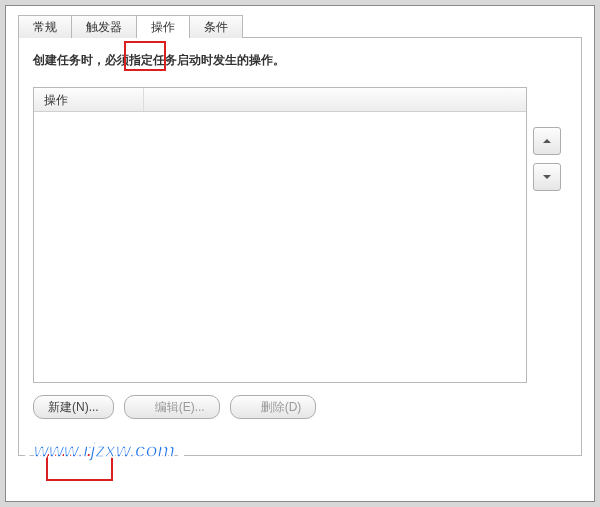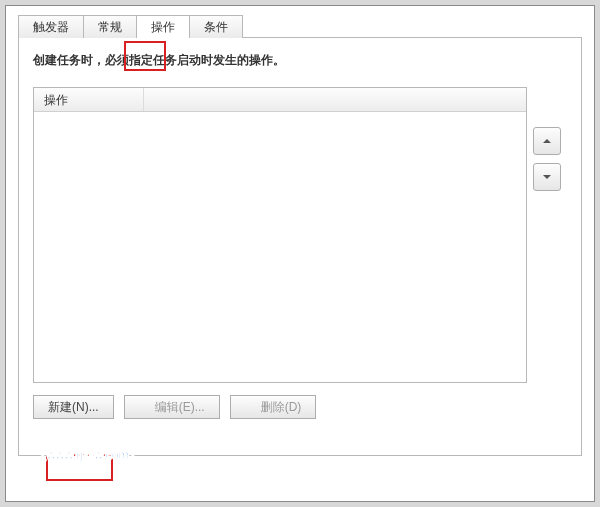--- a/index.html
+++ b/index.html
@@ -24,34 +24,34 @@
   .list-area { display: flex; }
   .list { flex: 1; border: 1px solid #b8b8b8; height: 296px; background: #fff; }
   .list-header { display: flex; height: 24px; background: linear-gradient(#fdfdfd,#ececec); border-bottom: 1px solid #d0d0d0; font-size: 12px; color: #333; }
   .col { padding: 0 10px; line-height: 24px; border-right: 1px solid #dcdcdc; }
   .col.op { width: 110px; }
   .col.det { flex: 1; border-right: none; }
   .side-btns { width: 40px; padding-left: 6px; display: flex; flex-direction: column; gap: 8px; margin-top: 40px; }
   .arrow-btn { width: 28px; height: 28px; border: 1px solid #adadad; border-radius: 3px; background: linear-gradient(#fdfdfd,#e6e6e6); display: flex; align-items: center; justify-content: center; cursor: pointer; }
   .arrow-btn svg { width: 10px; height: 10px; fill: #555; }
   .bottom-btns { display: flex; gap: 10px; margin-top: 12px; }
-  .btn { height: 24px; padding: 0 14px; font-size: 12px; color: #444; border: 1px solid #adadad; border-radius: 0; background: linear-gradient(#fdfdfd,#e6e6e6); cursor: pointer; display: inline-flex; align-items: center; }
+  .btn { height: 24px; padding: 0 14px; font-size: 12px; color: #444; border: 1px solid #adadad; border-radius: 10px; background: linear-gradient(#fdfdfd,#e6e6e6); cursor: pointer; display: inline-flex; align-items: center; }
   .btn.disabled { color: #9a9a9a; cursor: default; padding-left: 30px; }
-  .watermark { position: absolute; left: 8px; bottom: 37px; font-family: Arial, sans-serif; font-weight: 900; font-size: 12px; letter-spacing: -0.5px; color: #1e73e8; -webkit-text-stroke: 1.5px #fff; text-shadow: 0 0 2px #fff, 1px 1px 0 #fff, -1px -1px 0 #fff; pointer-events:none; z-index: 50; margin-left: 21px; }
+  .watermark { position: absolute; left: 8px; bottom: 37px; font-family: Arial, sans-serif; font-weight: 900; font-style: italic; font-size: 20px; letter-spacing: -0.5px; color: #1e73e8; -webkit-text-stroke: 1.5px #fff; text-shadow: 0 0 2px #fff, 1px 1px 0 #fff, -1px -1px 0 #fff; pointer-events:none; z-index: 50; }
   .bracket { color: #1e73e8; font-weight: 900; }
 </style>
 </head>
 <body>
 
 <div class="frame">
 
   <div class="body">
     <div class="tabs">
+      <div class="tab">常规</div>
       <div class="tab">触发器</div>
-      <div class="tab">常规</div>
       <div class="tab active">操作</div>
       <div class="tab">条件</div>
     </div>
 
     <div class="tab-panel">
       <div class="desc">创建任务时，必须指定任务启动时发生的操作。</div>
 
       <div class="list-area">
         <div class="list">
           <div class="list-header">

